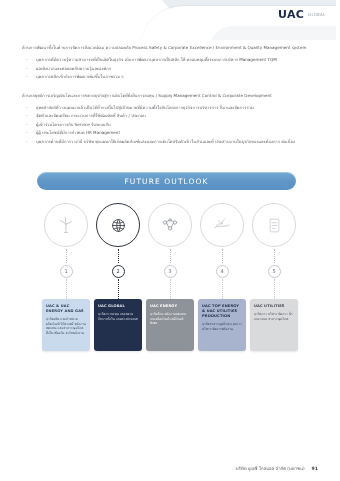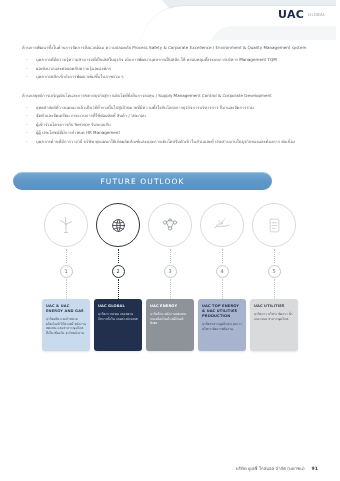--- a/index.html
+++ b/index.html
@@ -51,21 +51,21 @@
   .blist li{
     position:relative;font-size:4.1px;line-height:7.4px;
     color:#54595f;margin-bottom:1px;
   }
   .blist li .dash{
     position:absolute;left:-10px;top:0;color:#7b828a;font-size:4.1px;
   }
   .gap{height:5px;}
 
   
-  .banner-wrap{position:absolute;left:0;top:172px;width:285px;display:flex;justify-content:center;}
+  .banner-wrap{position:absolute;left:0;top:172px;width:285px;display:flex;justify-content:center;padding-left:24px;}
   .banner{
     width:259px;height:18px;border-radius:9px;
     background:linear-gradient(180deg,#74a9d4 0%,#5e96c6 55%,#5a92c3 100%);
     display:flex;align-items:center;justify-content:center;
     box-shadow:inset 0 1px 0 rgba(255,255,255,0.35);
   }
   .banner-text{
     color:#ffffff;font-size:7.5px;letter-spacing:1.1px;font-weight:normal;
   }
 

